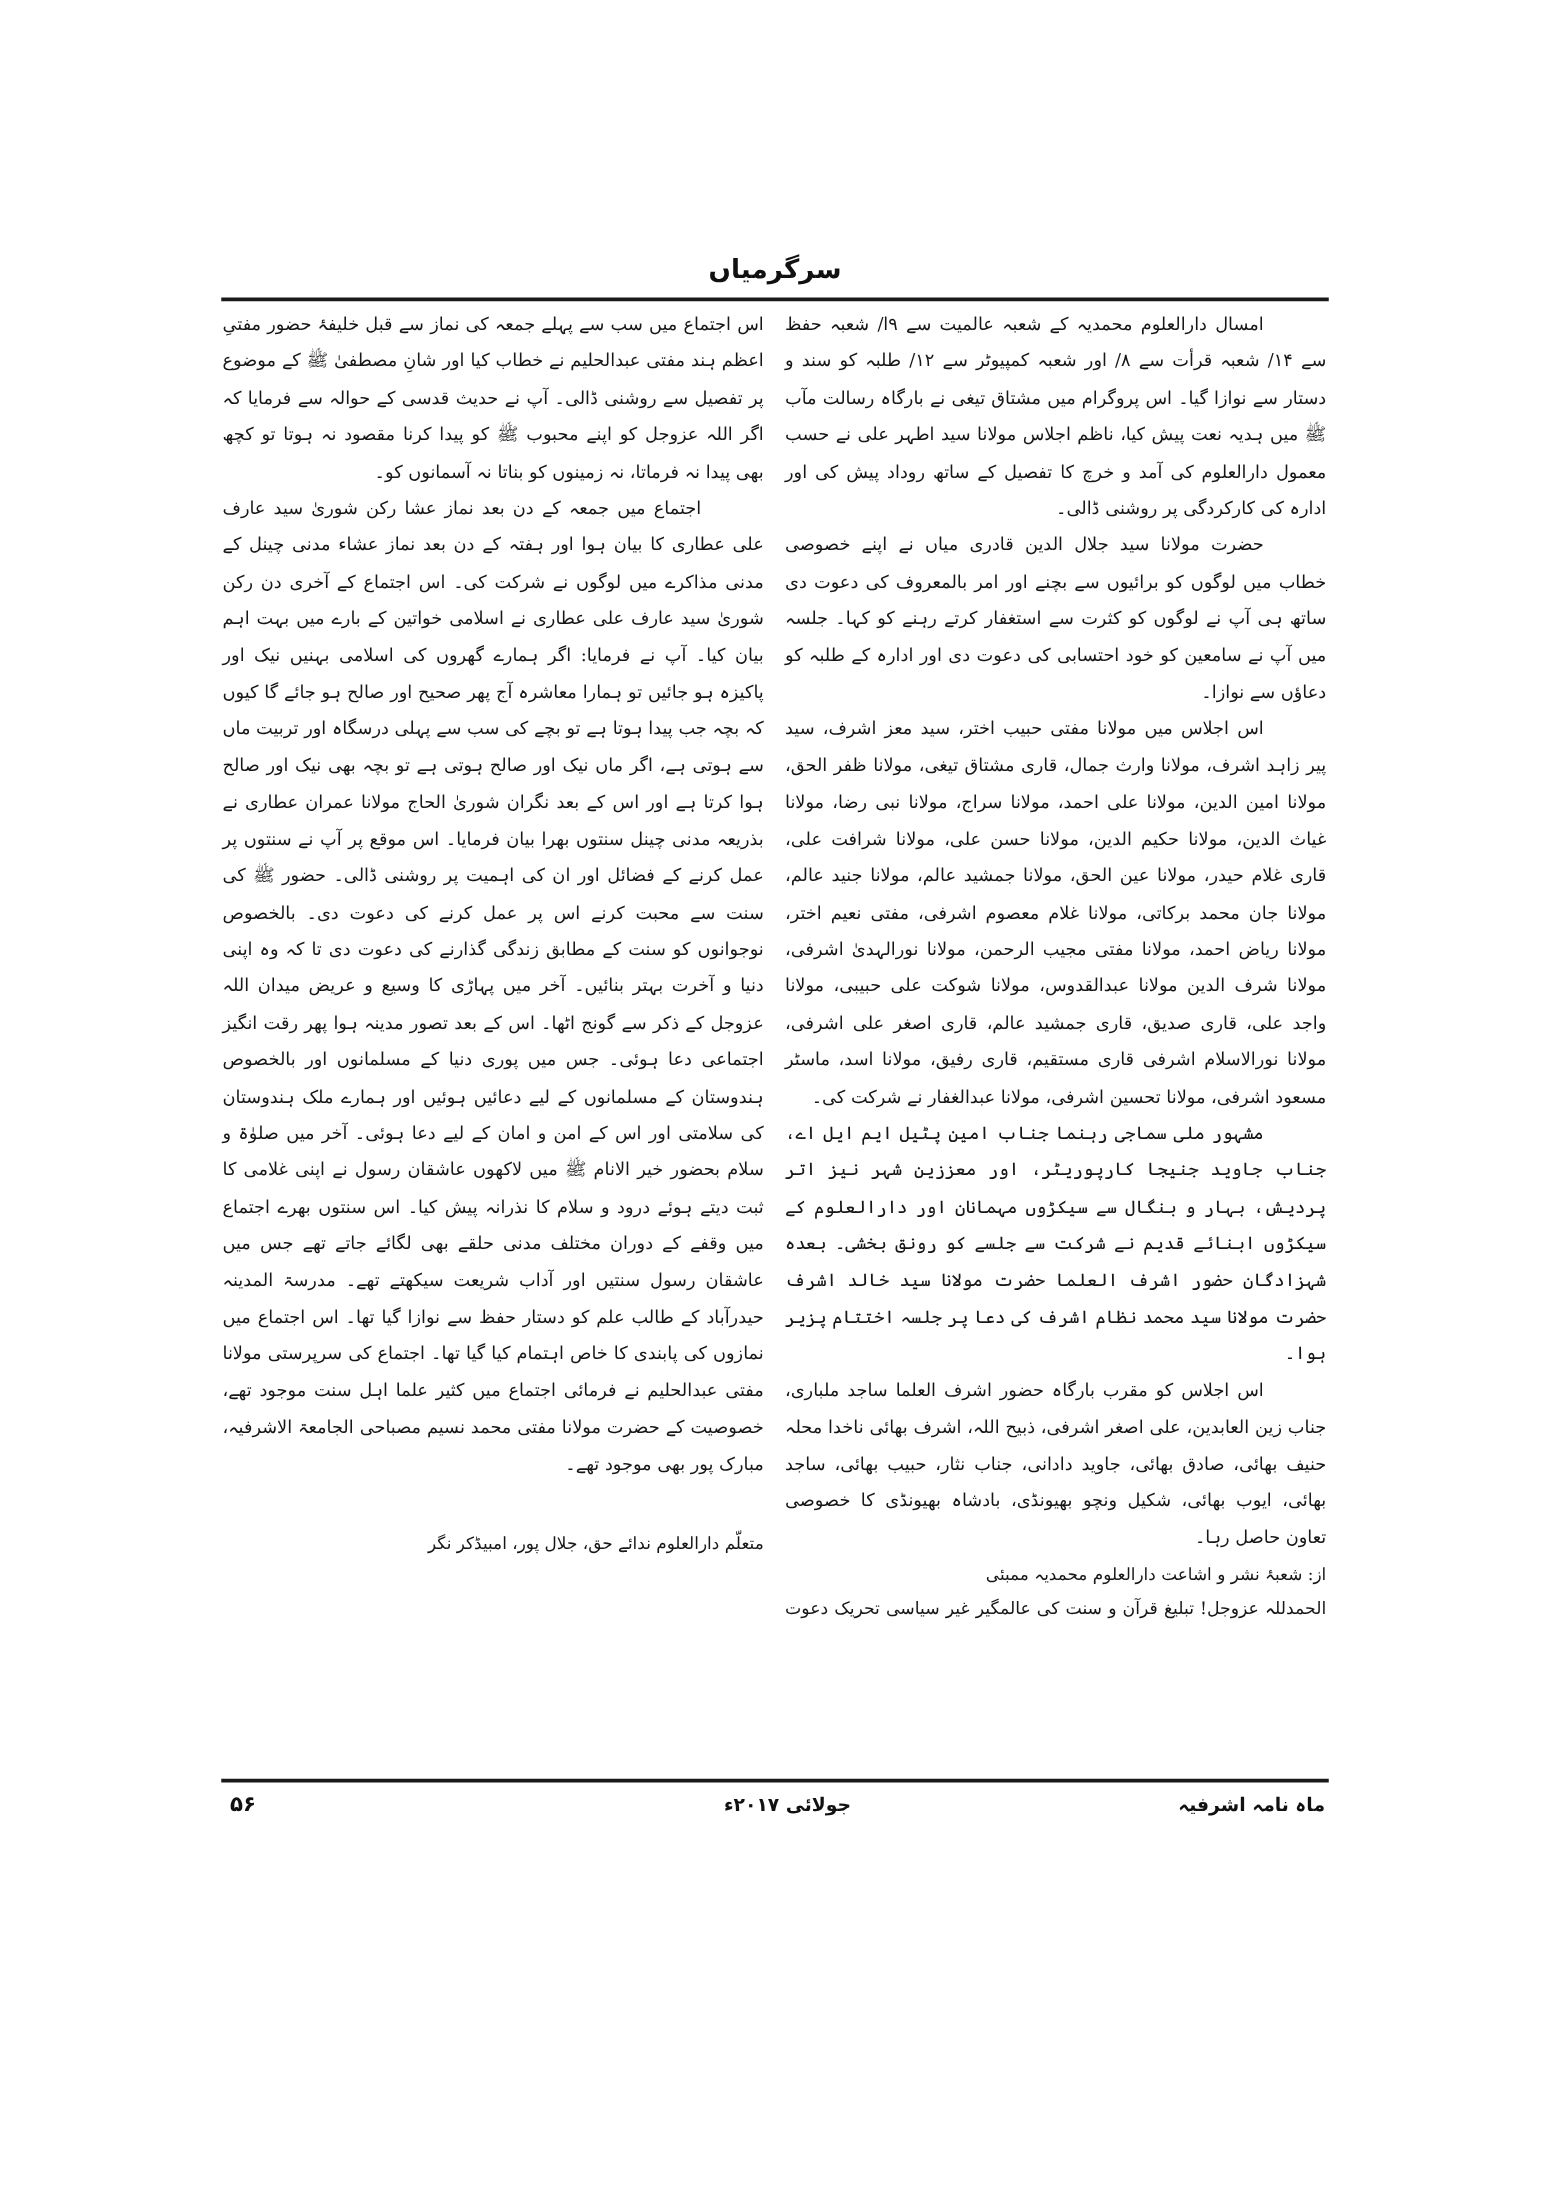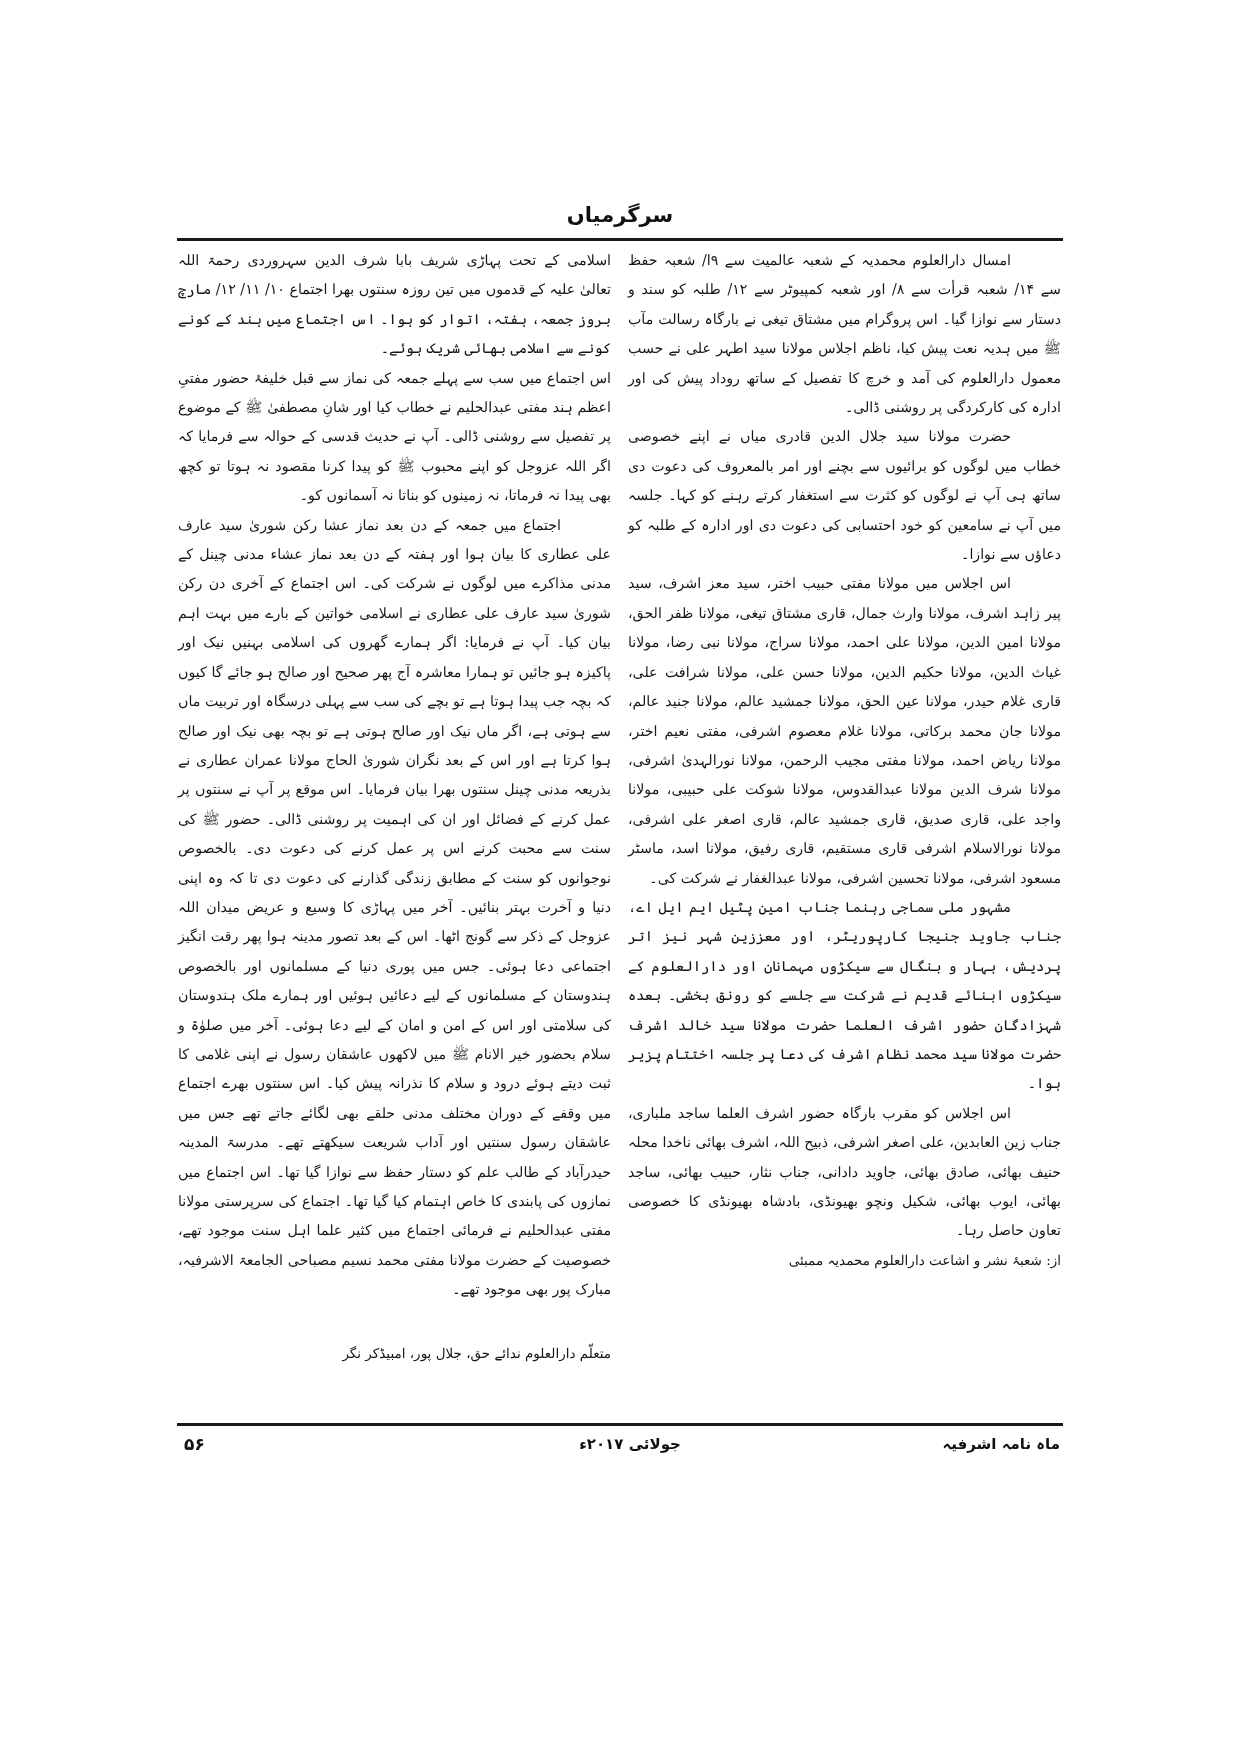--- a/index.html
+++ b/index.html
@@ -127,24 +127,24 @@
   <div class="section-title">سرگرمیاں</div>
   <div class="rule top"></div>
 
   <div class="column right">
     <p class="indent">امسال دارالعلوم محمدیہ کے شعبہ عالمیت سے ۹ا/ شعبہ حفظ سے ۱۴/ شعبہ قرأت سے ۸/ اور شعبہ کمپیوٹر سے ۱۲/ طلبہ کو سند و دستار سے نوازا گیا۔ اس پروگرام میں مشتاق تیغی نے بارگاہ رسالت مآب ﷺ میں ہدیہ نعت پیش کیا، ناظم اجلاس مولانا سید اطہر علی نے حسب معمول دارالعلوم کی آمد و خرچ کا تفصیل کے ساتھ روداد پیش کی اور ادارہ کی کارکردگی پر روشنی ڈالی۔</p>
     <p class="indent">حضرت مولانا سید جلال الدین قادری میاں نے اپنے خصوصی خطاب میں لوگوں کو برائیوں سے بچنے اور امر بالمعروف کی دعوت دی ساتھ ہی آپ نے لوگوں کو کثرت سے استغفار کرتے رہنے کو کہا۔ جلسہ میں آپ نے سامعین کو خود احتسابی کی دعوت دی اور ادارہ کے طلبہ کو دعاؤں سے نوازا۔</p>
     <p class="indent">اس اجلاس میں مولانا مفتی حبیب اختر، سید معز اشرف، سید پیر زاہد اشرف، مولانا وارث جمال، قاری مشتاق تیغی، مولانا ظفر الحق، مولانا امین الدین، مولانا علی احمد، مولانا سراج، مولانا نبی رضا، مولانا غیاث الدین، مولانا حکیم الدین، مولانا حسن علی، مولانا شرافت علی، قاری غلام حیدر، مولانا عین الحق، مولانا جمشید عالم، مولانا جنید عالم، مولانا جان محمد برکاتی، مولانا غلام معصوم اشرفی، مفتی نعیم اختر، مولانا ریاض احمد، مولانا مفتی مجیب الرحمن، مولانا نورالہدیٰ اشرفی، مولانا شرف الدین مولانا عبدالقدوس، مولانا شوکت علی حبیبی، مولانا واجد علی، قاری صدیق، قاری جمشید عالم، قاری اصغر علی اشرفی، مولانا نورالاسلام اشرفی قاری مستقیم، قاری رفیق، مولانا اسد، ماسٹر مسعود اشرفی، مولانا تحسین اشرفی، مولانا عبدالغفار نے شرکت کی۔</p>
     <p class="indent">مشہور ملی سماجی رہنما جناب امین پٹیل ایم ایل اے، جناب جاوید جنیجا کارپوریٹر، اور معززین شہر نیز اتر پردیش، بہار و بنگال سے سیکڑوں مہمانان اور دارالعلوم کے سیکڑوں ابنائے قدیم نے شرکت سے جلسے کو رونق بخشی۔ بعدہ شہزادگان حضور اشرف العلما حضرت مولانا سید خالد اشرف حضرت مولانا سید محمد نظام اشرف کی دعا پر جلسہ اختتام پزیر ہوا۔</p>
     <p class="indent">اس اجلاس کو مقرب بارگاہ حضور اشرف العلما ساجد ملباری، جناب زین العابدین، علی اصغر اشرفی، ذبیح اللہ، اشرف بھائی ناخدا محلہ حنیف بھائی، صادق بھائی، جاوید دادانی، جناب نثار، حبیب بھائی، ساجد بھائی، ایوب بھائی، شکیل ونچو بھیونڈی، بادشاہ بھیونڈی کا خصوصی تعاون حاصل رہا۔</p>
     <div class="byline">از: شعبۂ نشر و اشاعت دارالعلوم محمدیہ ممبئی</div>
+    <div class="article-intro">الحمدللہ عزوجل! تبلیغ قرآن و سنت کی عالمگیر غیر سیاسی تحریک دعوت</div>
   </div>
 
   <div class="column left">
-    <p>اسلامی کے تحت پہاڑی شریف بابا شرف الدین سہروردی رحمۃ اللہ تعالیٰ علیہ کے قدموں میں تین روزہ سنتوں بھرا اجتماع ۱۰/ ۱۱/ ۱۲/ مارچ بروز جمعہ، ہفتہ، اتوار کو ہوا۔ اس اجتماع میں ہند کے کونے کونے سے اسلامی بھائی شریک ہوئے۔</p>
     <p>اس اجتماع میں سب سے پہلے جمعہ کی نماز سے قبل خلیفۂ حضور مفتیِ اعظم ہند مفتی عبدالحلیم نے خطاب کیا اور شانِ مصطفیٰ ﷺ کے موضوع پر تفصیل سے روشنی ڈالی۔ آپ نے حدیث قدسی کے حوالہ سے فرمایا کہ اگر اللہ عزوجل کو اپنے محبوب ﷺ کو پیدا کرنا مقصود نہ ہوتا تو کچھ بھی پیدا نہ فرماتا، نہ زمینوں کو بناتا نہ آسمانوں کو۔</p>
     <p class="indent">اجتماع میں جمعہ کے دن بعد نماز عشا رکن شوریٰ سید عارف علی عطاری کا بیان ہوا اور ہفتہ کے دن بعد نماز عشاء مدنی چینل کے مدنی مذاکرے میں لوگوں نے شرکت کی۔ اس اجتماع کے آخری دن رکن شوریٰ سید عارف علی عطاری نے اسلامی خواتین کے بارے میں بہت اہم بیان کیا۔ آپ نے فرمایا: اگر ہمارے گھروں کی اسلامی بہنیں نیک اور پاکیزہ ہو جائیں تو ہمارا معاشرہ آج پھر صحیح اور صالح ہو جائے گا کیوں کہ بچہ جب پیدا ہوتا ہے تو بچے کی سب سے پہلی درسگاہ اور تربیت ماں سے ہوتی ہے، اگر ماں نیک اور صالح ہوتی ہے تو بچہ بھی نیک اور صالح ہوا کرتا ہے اور اس کے بعد نگران شوریٰ الحاج مولانا عمران عطاری نے بذریعہ مدنی چینل سنتوں بھرا بیان فرمایا۔ اس موقع پر آپ نے سنتوں پر عمل کرنے کے فضائل اور ان کی اہمیت پر روشنی ڈالی۔ حضور ﷺ کی سنت سے محبت کرنے اس پر عمل کرنے کی دعوت دی۔ بالخصوص نوجوانوں کو سنت کے مطابق زندگی گذارنے کی دعوت دی تا کہ وہ اپنی دنیا و آخرت بہتر بنائیں۔ آخر میں پہاڑی کا وسیع و عریض میدان اللہ عزوجل کے ذکر سے گونج اٹھا۔ اس کے بعد تصور مدینہ ہوا پھر رقت انگیز اجتماعی دعا ہوئی۔ جس میں پوری دنیا کے مسلمانوں اور بالخصوص ہندوستان کے مسلمانوں کے لیے دعائیں ہوئیں اور ہمارے ملک ہندوستان کی سلامتی اور اس کے امن و امان کے لیے دعا ہوئی۔ آخر میں صلوٰۃ و سلام بحضور خیر الانام ﷺ میں لاکھوں عاشقان رسول نے اپنی غلامی کا ثبت دیتے ہوئے درود و سلام کا نذرانہ پیش کیا۔ اس سنتوں بھرے اجتماع میں وقفے کے دوران مختلف مدنی حلقے بھی لگائے جاتے تھے جس میں عاشقان رسول سنتیں اور آداب شریعت سیکھتے تھے۔ مدرسۃ المدینہ حیدرآباد کے طالب علم کو دستار حفظ سے نوازا گیا تھا۔ اس اجتماع میں نمازوں کی پابندی کا خاص اہتمام کیا گیا تھا۔ اجتماع کی سرپرستی مولانا مفتی عبدالحلیم نے فرمائی اجتماع میں کثیر علما اہل سنت موجود تھے، خصوصیت کے حضرت مولانا مفتی محمد نسیم مصباحی الجامعۃ الاشرفیہ، مبارک پور بھی موجود تھے۔</p>
     <div class="affiliation">متعلّم دارالعلوم ندائے حق، جلال پور، امبیڈکر نگر</div>
   </div>
 
   <div class="rule bottom"></div>
   <div class="footer-journal">ماہ نامہ اشرفیہ</div>
   <div class="footer-date">جولائی ۲۰۱۷ء</div>
   <div class="footer-page">۵۶</div>
 

